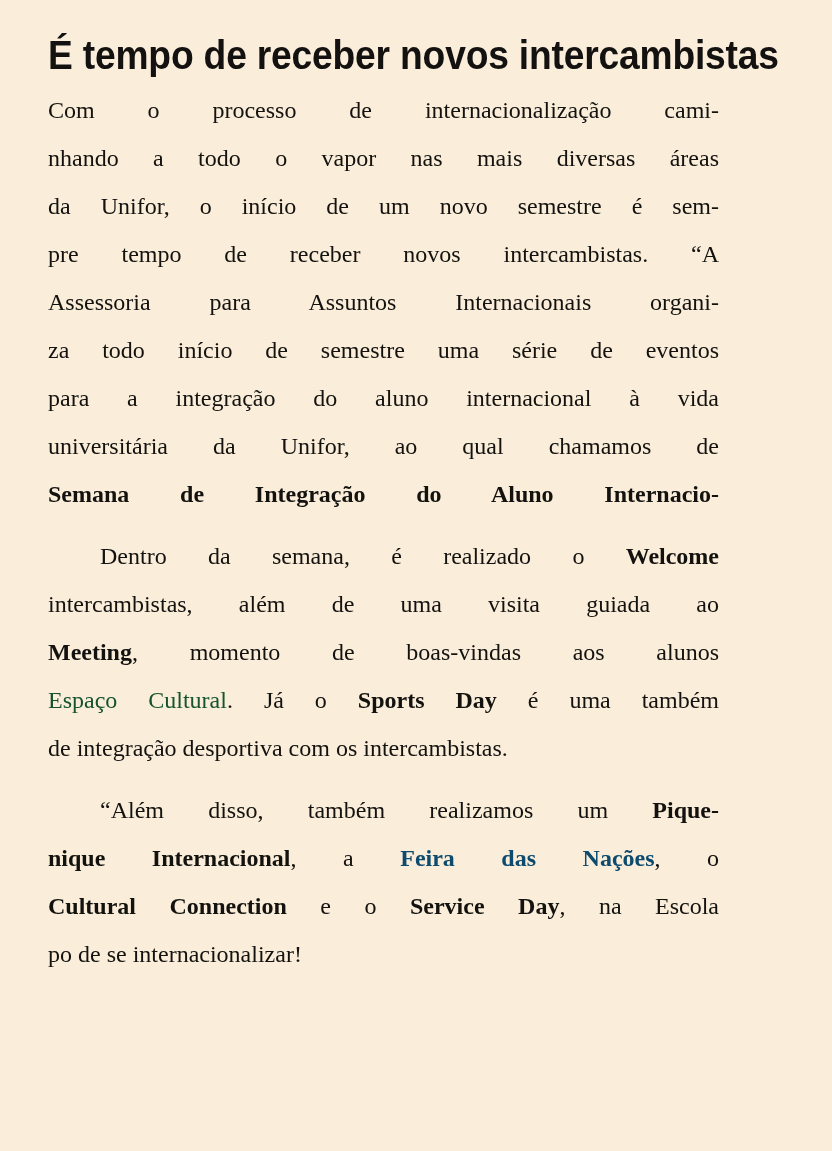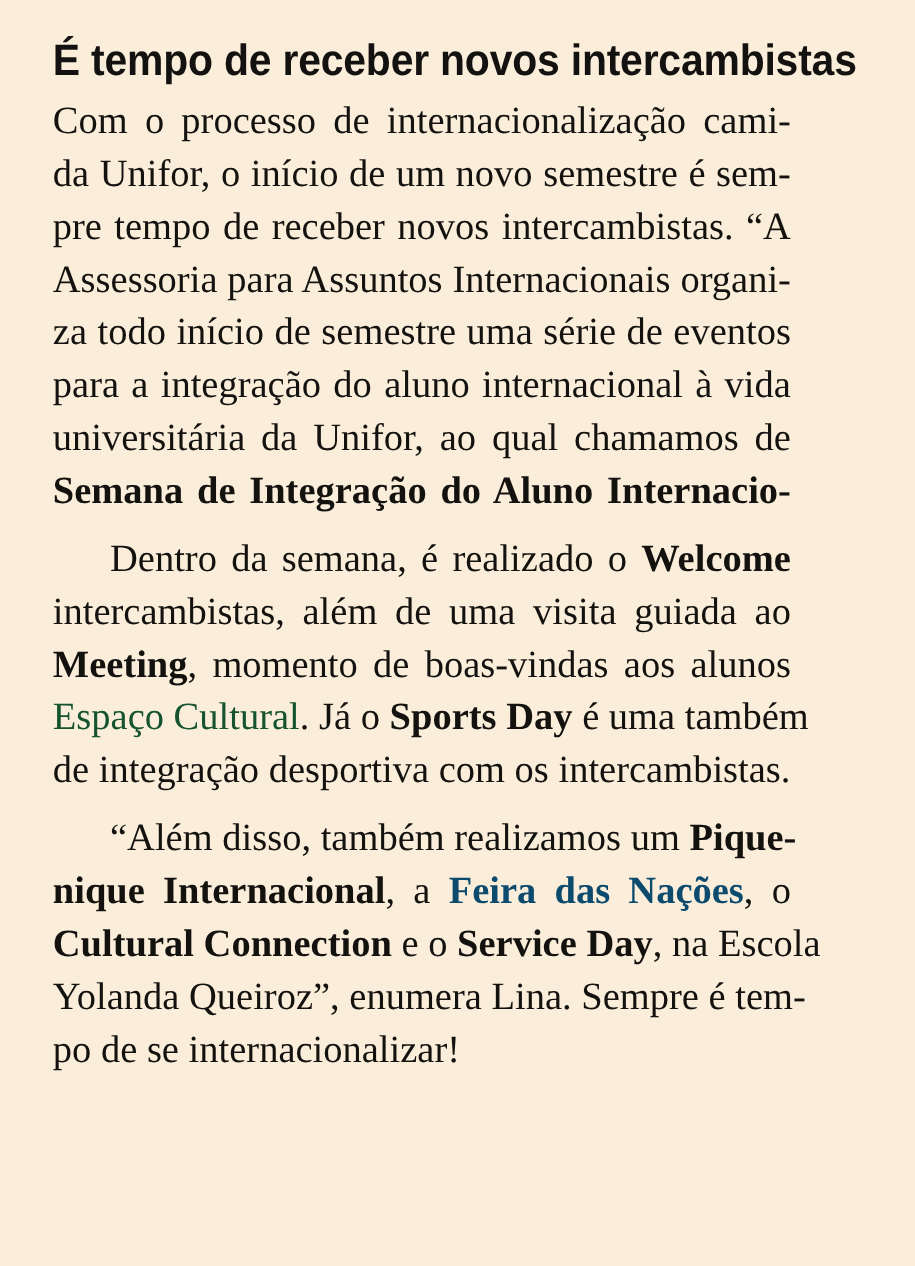--- a/index.html
+++ b/index.html
@@ -35,21 +35,21 @@
     color: #141210;
     margin: 0 0 6px 0;
     white-space: nowrap;
     transform: scaleX(0.93);
     transform-origin: left center;
   }
 
   
   .article-body {
     color: #14120f;
-    font-size: 35px;
+    font-size: 24px;
     line-height: 48px;
   }
 
   .para {
     margin: 0;
     text-align: justify;
     text-align-last: left;
     hyphens: manual;
   }
 
@@ -88,20 +88,21 @@
 <body style="background: rgb(250, 238, 219);">
 
 <div class="page" style="background: rgb(250, 238, 219);">
 
   <h1 class="headline">É tempo de receber novos intercambistas</h1>
 
   <div class="article-body" style="color: rgb(20, 18, 15);">
 
     <p class="para">
       <span class="ln"><span>Com o processo de internacionalização cami-</span></span>
+      <span class="ln"><span>nhando a todo o vapor nas mais diversas áreas</span></span>
       <span class="ln"><span>da Unifor, o início de um novo semestre é sem-</span></span>
       <span class="ln"><span>pre tempo de receber novos intercambistas. “A</span></span>
       <span class="ln"><span>Assessoria para Assuntos Internacionais organi-</span></span>
       <span class="ln"><span>za todo início de semestre uma série de eventos</span></span>
       <span class="ln"><span>para a integração do aluno internacional à vida</span></span>
       <span class="ln"><span>universitária da Unifor, ao qual chamamos de</span></span>
       <span class="ln"><span class="b">Semana de Integração do Aluno Internacio-</span></span>
     </p>
 
     <p class="para">
@@ -109,18 +110,17 @@
       <span class="ln"><span>intercambistas, além de uma visita guiada ao</span></span>
       <span class="ln"><span class="bi">Meeting</span><span>, momento de boas-vindas aos alunos</span></span>
       <span class="ln"><a class="link" href="#" style="color: #14532d;">Espaço Cultural</a><span>. Já o </span><span class="bi">Sports Day</span><span> é uma também</span></span>
       <span class="ln last"><span>de integração desportiva com os intercambistas.</span></span>
     </p>
 
     <p class="para">
       <span class="ln indent-first"><span>“Além disso, também realizamos um </span><span class="b">Pique-</span></span>
       <span class="ln"><span class="b">nique Internacional</span><span>, a </span><a class="link-b" href="#" style="color: #0c4a6e;">Feira das Nações</a><span>, o</span></span>
       <span class="ln"><span class="bi">Cultural Connection</span><span> e o </span><span class="bi">Service Day</span><span>, na Escola</span></span>
-      <span class="ln"><span>Yolanda Queiroz”, enumera Lina. Sempre é tem-</span></span>
       <span class="ln last"><span>po de se internacionalizar!</span></span>
     </p>
 
   </div>
 </div>
 
 </body></html>

